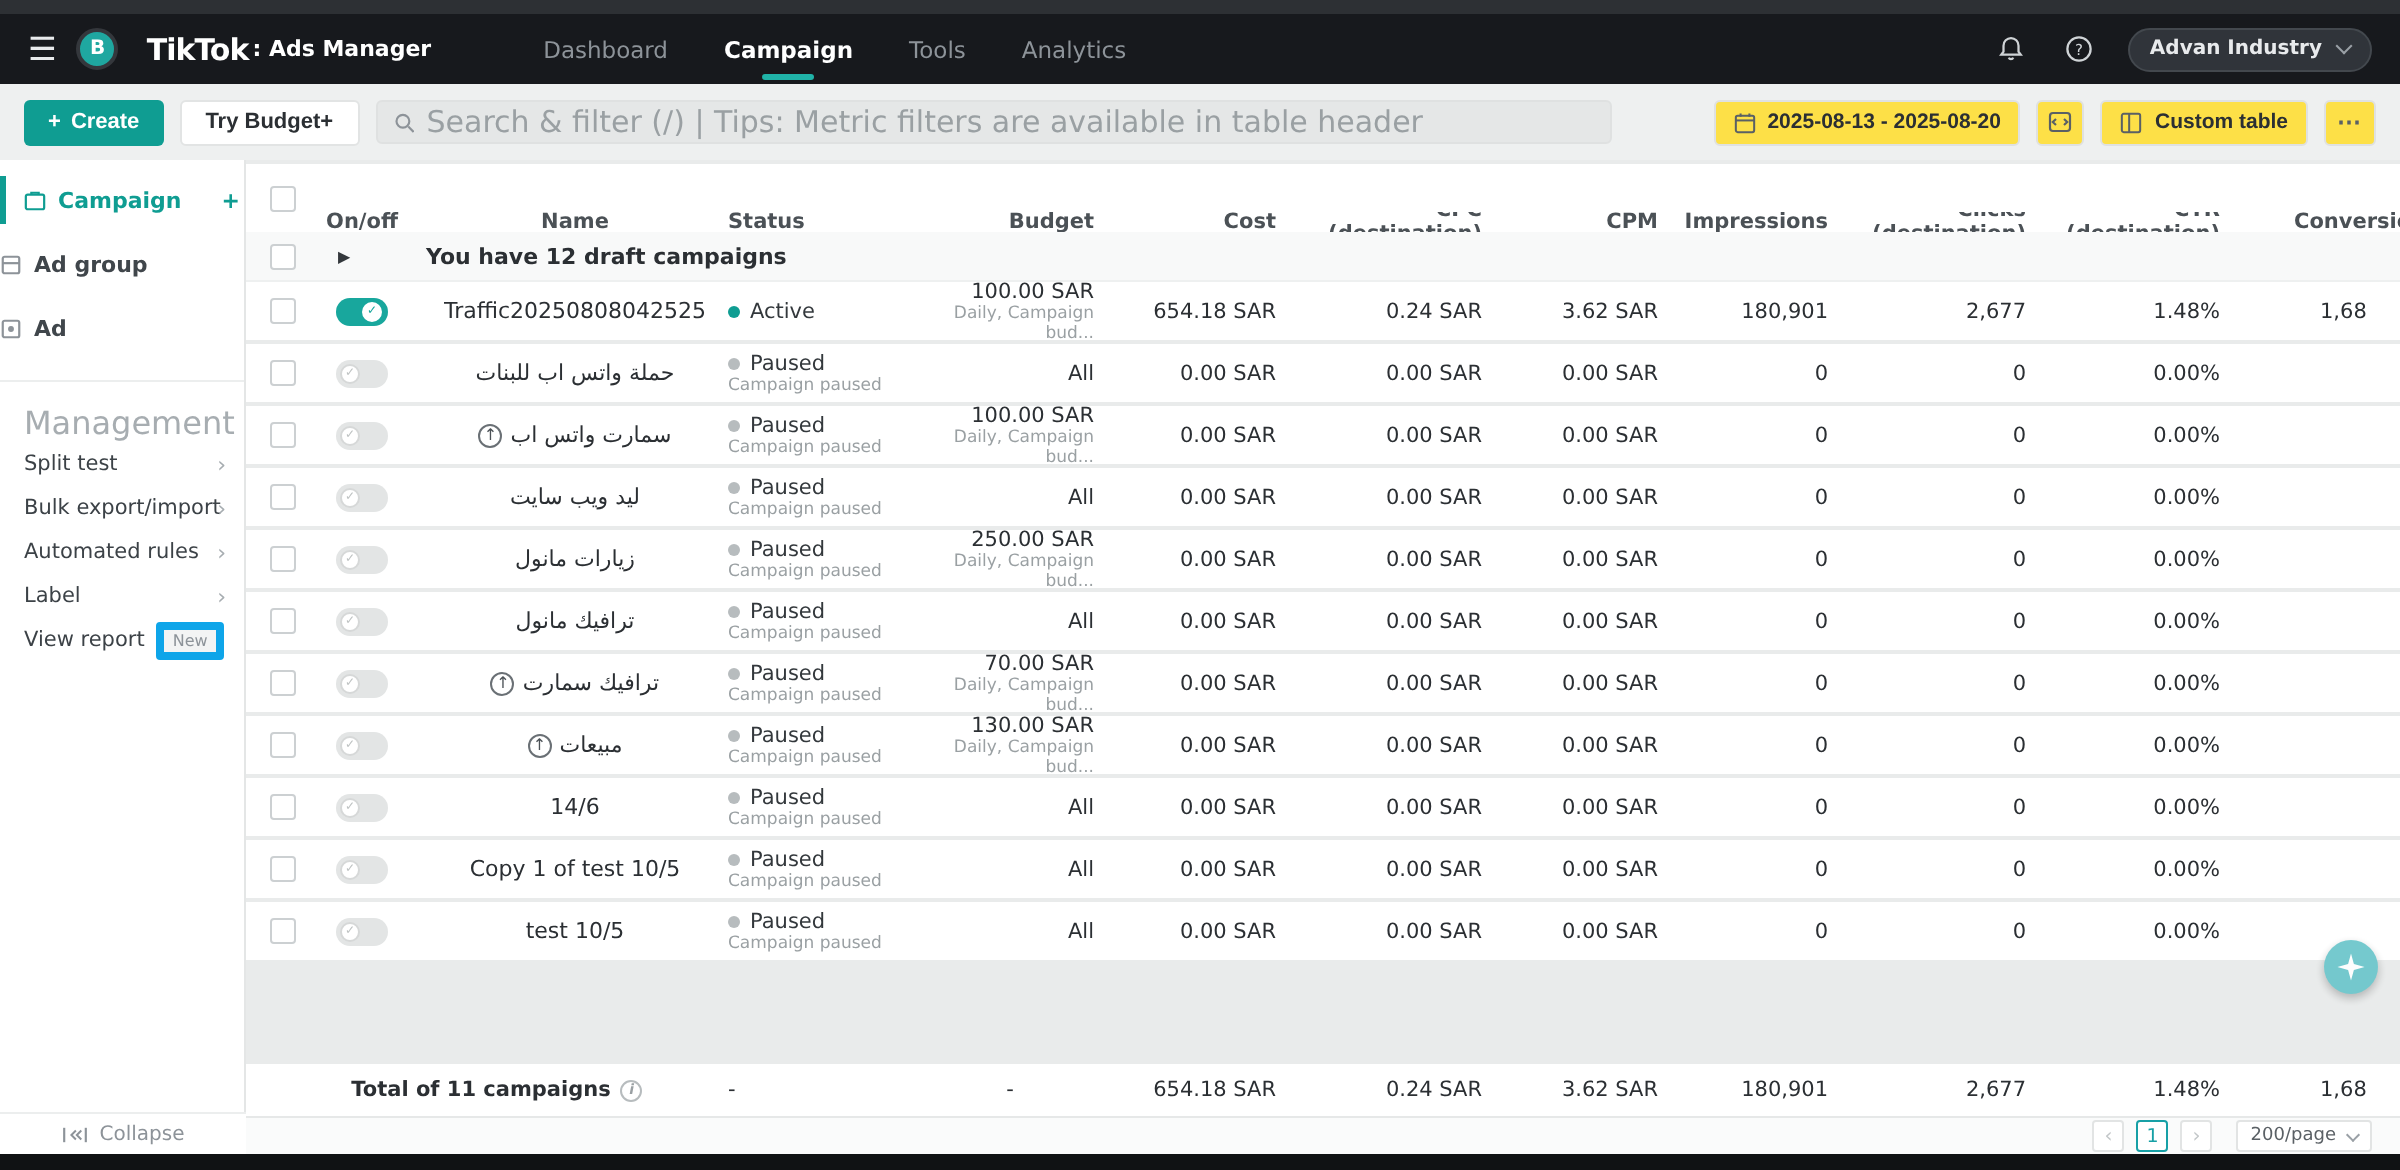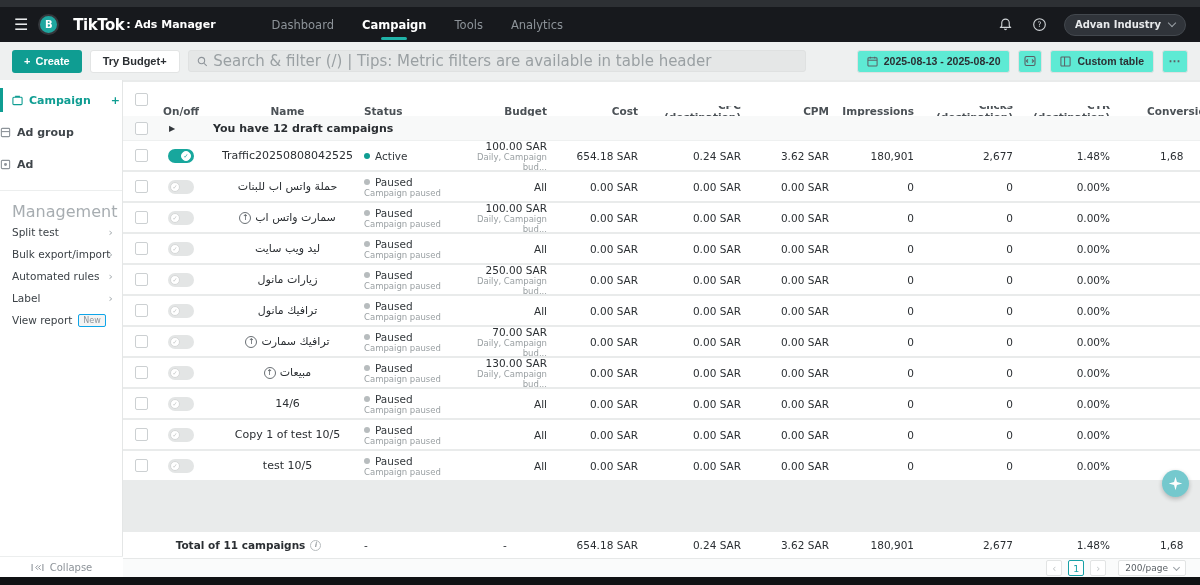--- a/index.html
+++ b/index.html
@@ -40,40 +40,40 @@
   .btn-create { background:#0f9d92; color:#fff; border:none; border-radius:3px; height:23px;
                 padding:0 12px; font-size:11px; font-weight:bold; display:flex; align-items:center; gap:5px; cursor:pointer; }
   .btn-smart { background:#fff; color:#2b2f33; border:1px solid #e2e4e4; border-radius:3px; height:23px;
                padding:0 12px; font-size:11px; font-weight:bold; cursor:pointer; }
   .searchbox { flex:0 0 auto; width:618px; height:22px; background:#e5e7e7; border:1px solid #dfe1e1;
                border-radius:3px; display:flex; align-items:center; padding:0 8px; gap:6px; }
   .searchbox input { border:none; outline:none; background:transparent; width:100%; font-size:15px;
                      color:#2b2f33; font-family:inherit; }
   .searchbox input::placeholder { color:#9aa0a3; }
   .toolbar-right { margin-left:auto; display:flex; align-items:center; gap:8px; }
-  .btn-light { background:#5eead4; border:1px solid #dfe1e1; border-radius:3px; height:23px;
+  .btn-light { background:#fde047; border:1px solid #dfe1e1; border-radius:3px; height:23px;
                display:flex; align-items:center; gap:6px; padding:0 9px; font-size:10.5px; font-weight:bold;
                color:#2b2f33; cursor:pointer; }
   .btn-icon-only { width:24px; justify-content:center; padding:0; }
   .btn-more { width:26px; justify-content:center; padding:0; font-size:12px; letter-spacing:1px; color:#5a6065; }
 
   
   .sidebar { position:absolute; left:0; top:80px; width:123px; height:505px; background:#fff;
              border-right:1px solid #e4e6e6; padding-top:8px; }
   .side-item { position:relative; height:24px; display:flex; align-items:center; padding-left:0;
                gap:6px; font-size:11px; font-weight:bold; color:#40464b; cursor:pointer; }
   .side-item.active { color:#0f9d92; border-left:3px solid #0f9d92; padding-left:9px; }
   .side-item .plus { margin-left:14px; color:#0f9d92; font-weight:bold; }
   .side-gap { height:8px; }
   .side-divider { border-top:1px solid #eceeee; margin:14px 0 10px 0; }
   .side-section-label { padding-left:12px; color:#a7adb1; font-size:16px; height:20px; display:flex; align-items:center; }
   .mgmt-item { position:relative; height:22px; display:flex; align-items:center; padding-left:12px;
                font-size:10.5px; color:#3c4247; cursor:pointer; }
   .mgmt-item .arrow { position:absolute; right:9px; color:#a7adb1; font-size:11px; }
-  .badge-new { margin-left:6px; background:#f3f4f4; border:1px solid #0ea5e9; color:#8d9399;
+  .badge-new { margin-left:6px; background:#f3f4f4; border:4px solid #0ea5e9; color:#8d9399;
                font-size:8px; padding:1px 4px; border-radius:2px; }
   .collapse-bar { position:absolute; left:0; bottom:8px; width:123px; height:21px; background:#fff;
                   border-top:1px solid #eceeee; display:flex; align-items:center; justify-content:center;
                   gap:6px; color:#8d9399; font-size:10px; cursor:pointer; }
 
   
   .main { position:absolute; left:123px; top:80px; width:1077px; height:505px; overflow:hidden;
           display:flex; flex-direction:column; background:#e9ebeb; }
   .trow { display:flex; width:1115px; flex:0 0 auto; }
   .cell { display:flex; flex-direction:column; justify-content:center; flex:0 0 auto; overflow:hidden; }

